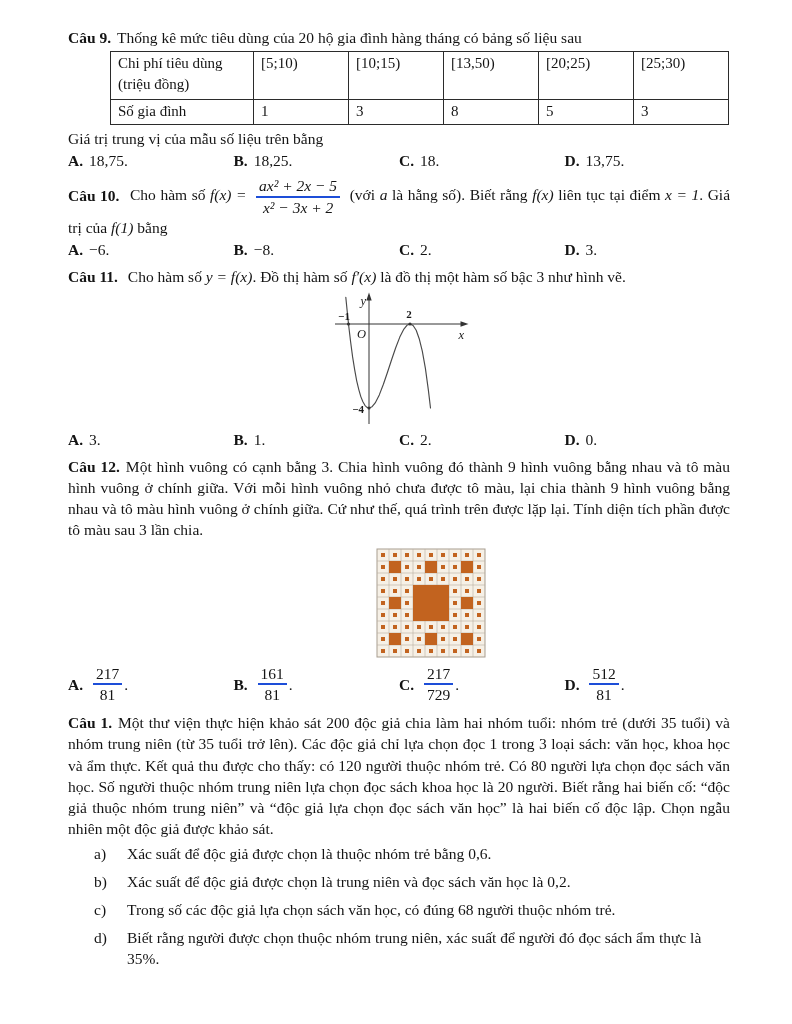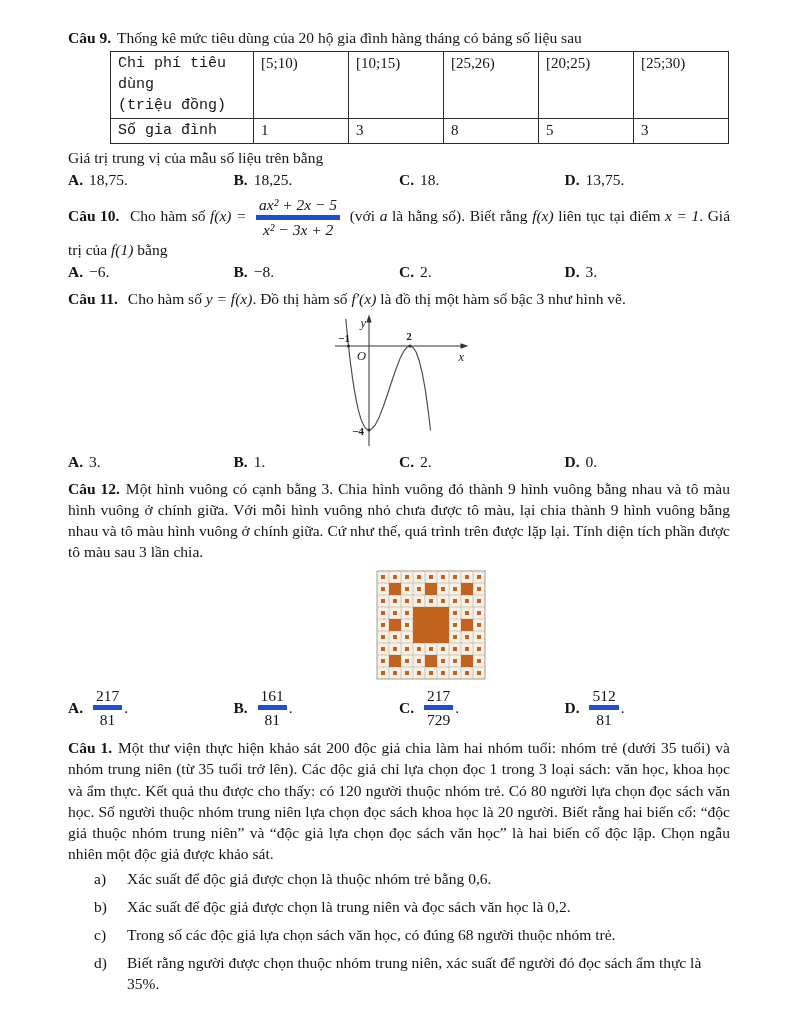--- a/index.html
+++ b/index.html
@@ -15,27 +15,27 @@
   .sec{margin-bottom:7px;}
 
   
   .answers{display:grid;grid-template-columns:1fr 1fr 1fr 1fr;margin:1px 0 4px 0;}
   .ans{white-space:nowrap;}
   .ans b{margin-right:6px;}
 
   
   table.freq{border-collapse:collapse;margin:2px 0 3px 42px;}
   table.freq td{border:1px solid #2b2b2b;padding:1px 7px 2px 7px;vertical-align:top;font-size:15px;line-height:1.4;}
-  table.freq td.c0{width:128px;font-family:Liberation Mono, monospace;}
+  table.freq td.c0{width:128px;}
   table.freq td.ci{width:80px;}
   table.freq tr.hdr td{height:44px;}
 
   
   .frac{display:inline-block;text-align:center;vertical-align:middle;margin:0 5px;line-height:1.15;}
-  .frac .fnum{display:block;border-bottom:5px solid #1d4ed8;padding:0 3px 1px 3px;}
+  .frac .fnum{display:block;border-bottom:2px solid #1d4ed8;padding:0 3px 1px 3px;}
   .frac .fden{display:block;padding-top:1px;}
 
   
   .graph-wrap{margin:3px 0 1px 260px;}
   svg text{font-family:"Liberation Serif", serif;fill:#1a1a1a;}
   .gnum{font-size:11px;font-weight:bold;}
   .git{font-size:12.5px;font-style:italic;}
   .axis{stroke:#333;stroke-width:1;}
   .curve{fill:none;stroke:#4a4a4a;stroke-width:1.15;stroke-linejoin:round;stroke-linecap:round;}
 
@@ -60,21 +60,21 @@
     <p><b class="qlabel">Câu 9.</b><span>Thống kê mức tiêu dùng của 20 hộ gia đình hàng tháng có bảng số liệu sau</span></p>
     <table class="freq">
       <tbody>
           <tr class="hdr">
         <td class="c0">
           <div>Chi phí tiêu dùng</div>
           <div>(triệu đồng)</div>
         </td>
         <td class="ci">[5;10)</td>
         <td class="ci">[10;15)</td>
-        <td class="ci">[25,26)</td>
+        <td class="ci">[13,50)</td>
         <td class="ci">[20;25)</td>
         <td class="ci">[25;30)</td>
       </tr>
       <tr>
         <td class="c0">Số gia đình</td>
         <td class="ci">1</td>
         <td class="ci">3</td>
         <td class="ci">8</td>
         <td class="ci">5</td>
         <td class="ci">3</td>

